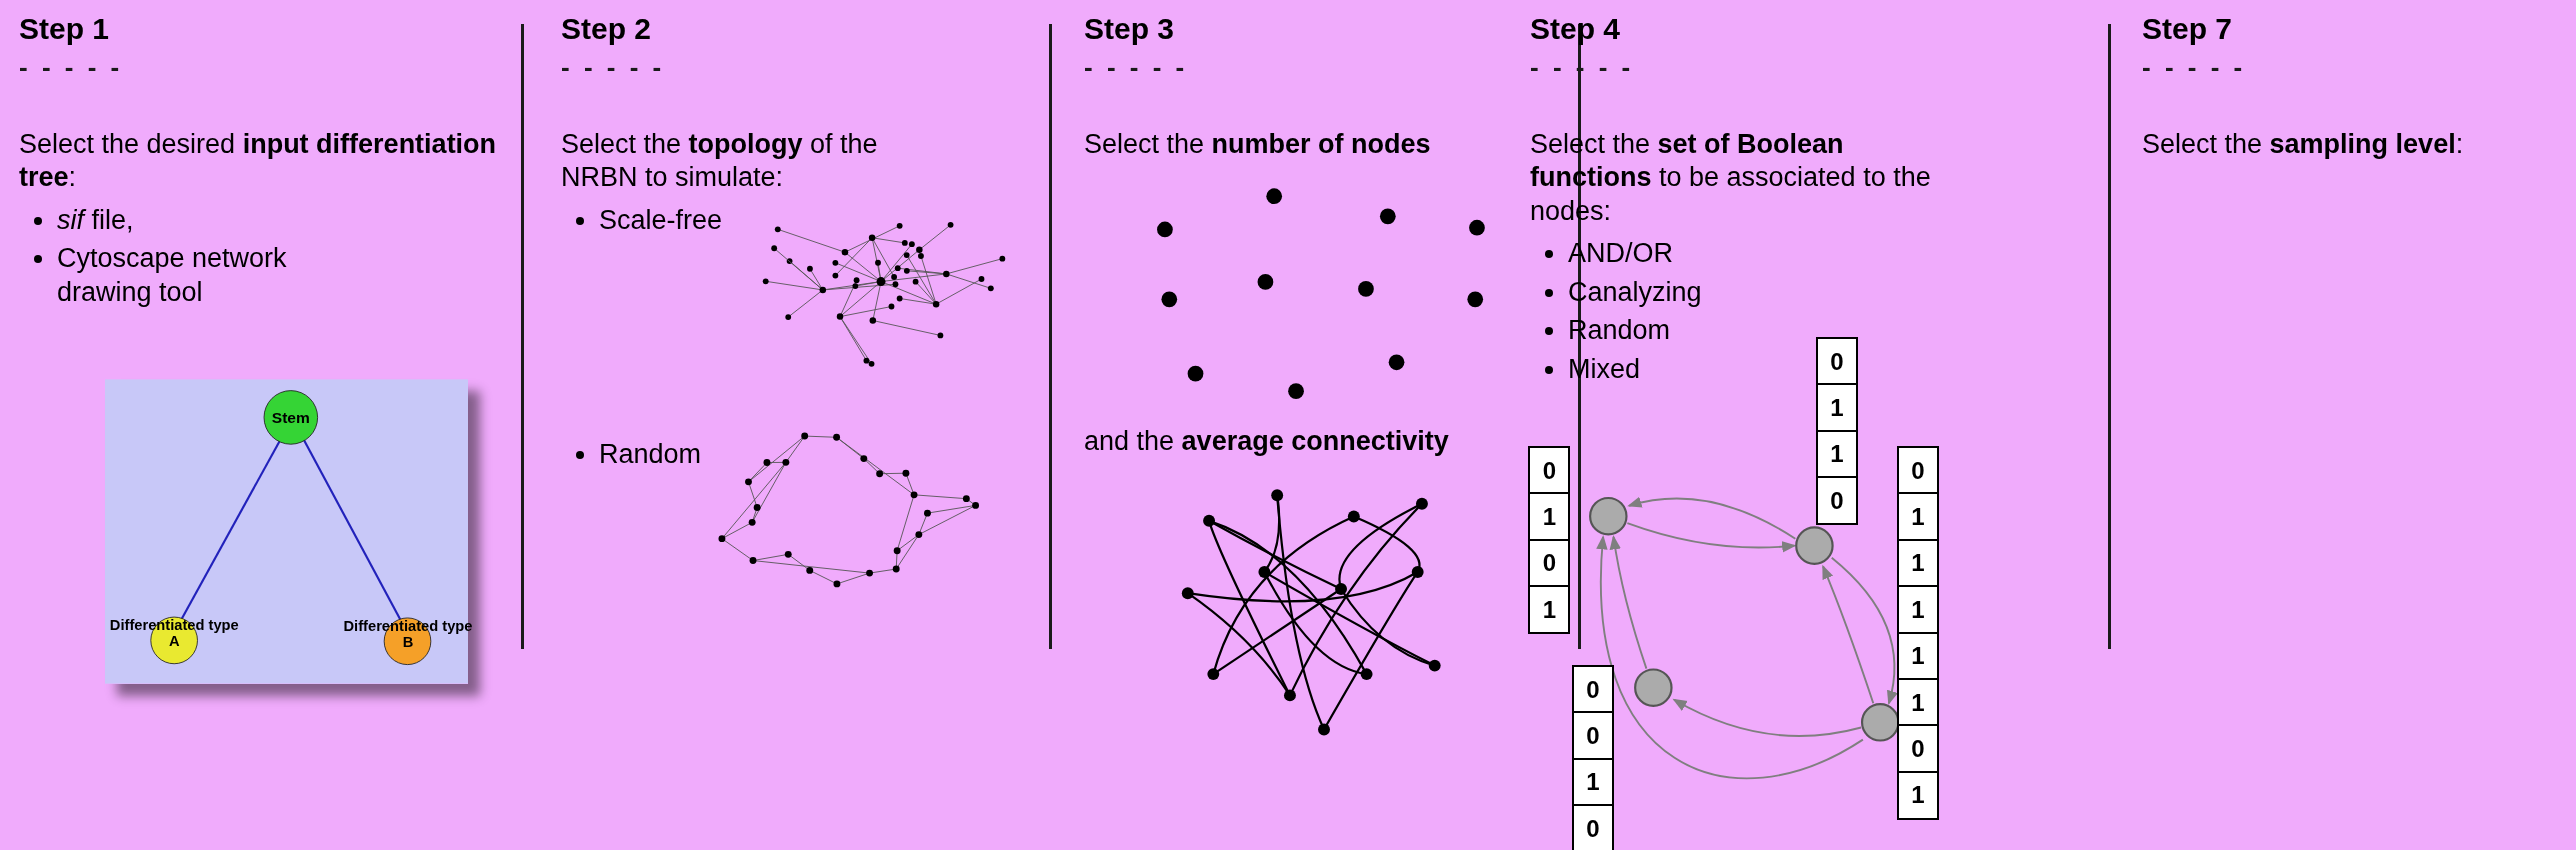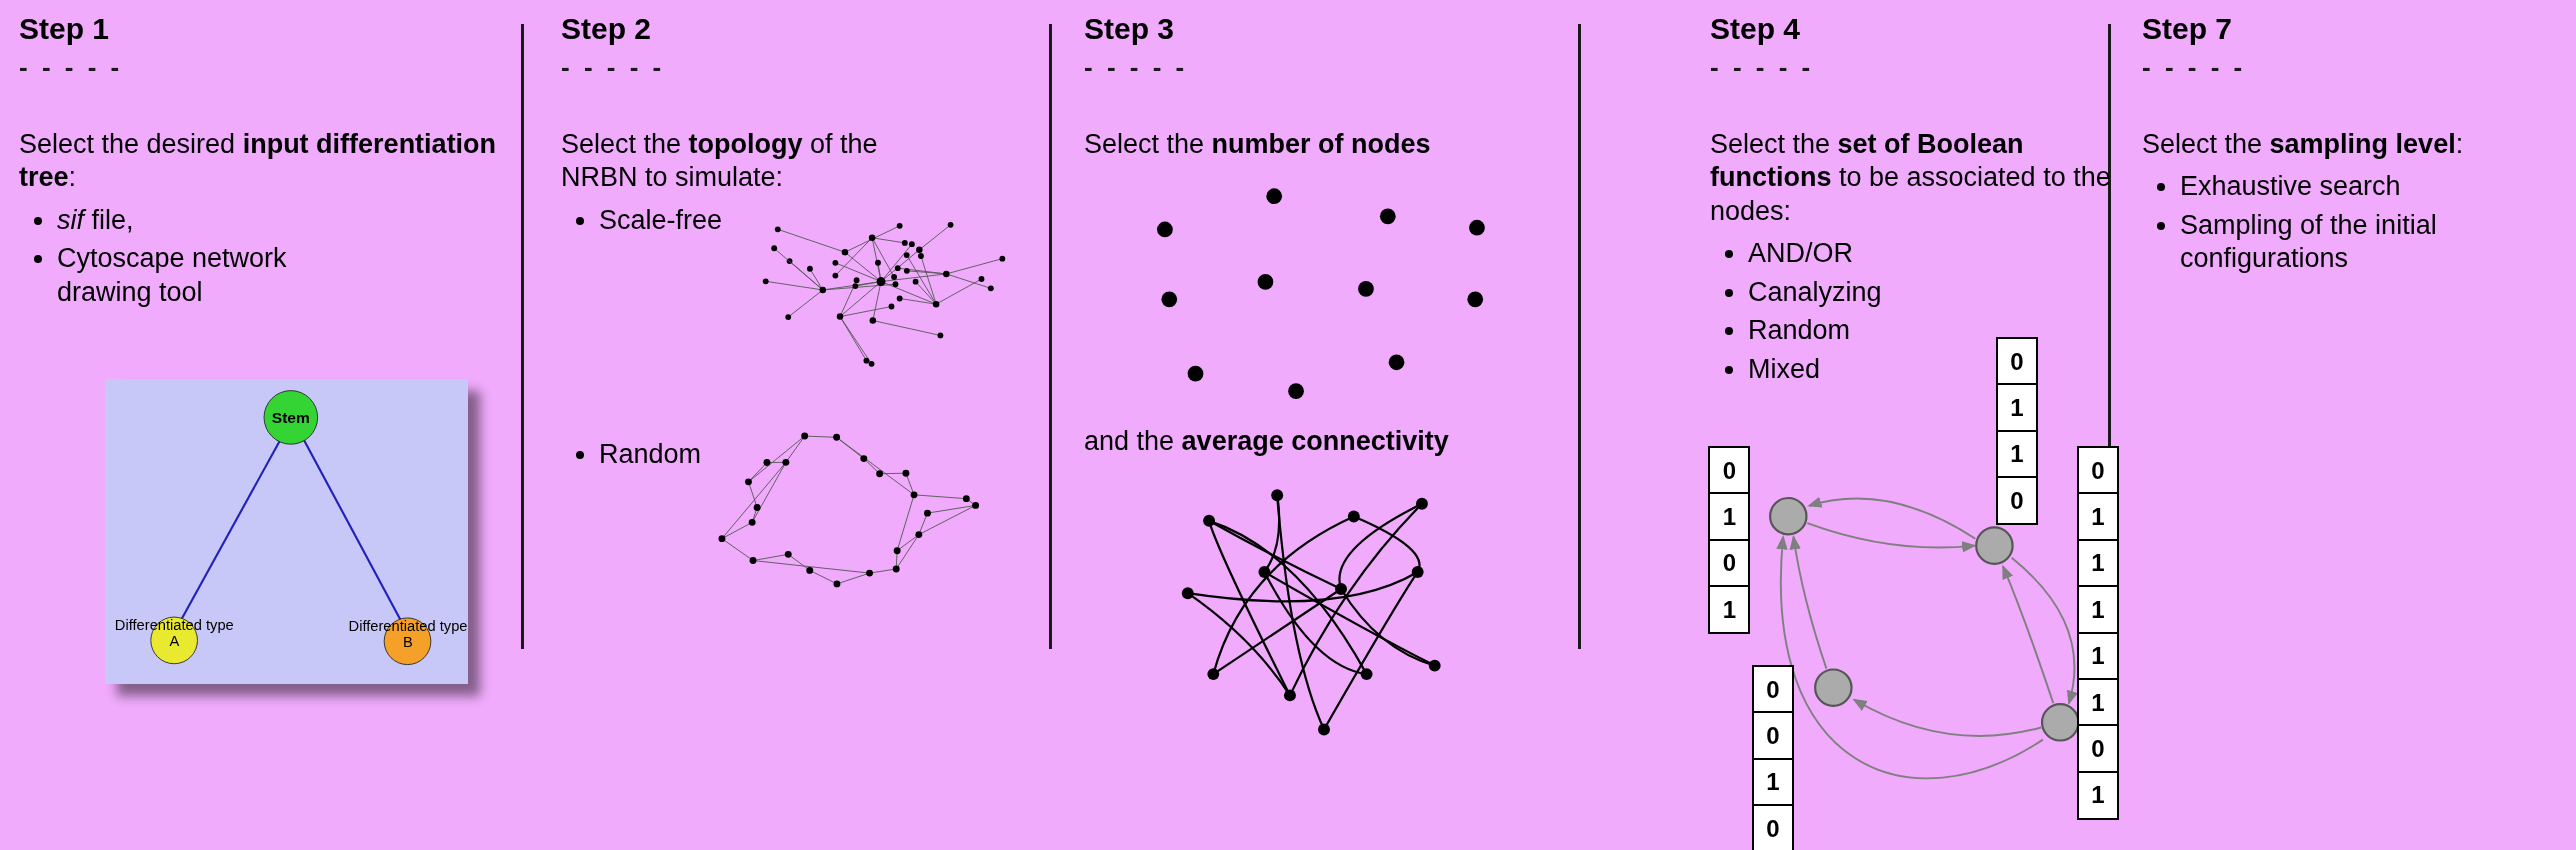--- a/index.html
+++ b/index.html
@@ -11,21 +11,21 @@
   .col{position:absolute;top:0;height:100%;}
   .step-title{padding-top:12px;font-size:30px;font-weight:bold;line-height:1.1;}
   .dashes{margin-top:7px;font-size:26px;font-weight:bold;letter-spacing:3.5px;color:#1a1a1a;}
   .intro{margin:45px 0 0 0;font-size:27px;line-height:1.24;}
   .intro b{font-weight:bold;}
   ul.bullets{margin:8.7px 0 0 0;padding:0 0 0 38px;font-size:27px;line-height:1.24;}
   ul.bullets li{margin:5.2px 0;}
   
   .tree-figure{position:absolute;left:57px;top:379px;width:363px;height:305px;
     box-shadow:12px 12px 10.4px rgba(0,0,0,0.45);margin-left:29px;}
-  .tree-label{position:absolute;width:130px;text-align:center;font-size:14.7px;font-weight:normal;line-height:1.08;}
+  .tree-label{position:absolute;width:130px;text-align:center;font-size:14.7px;font-weight:bold;line-height:1.08;}
   
   .btable{position:absolute;}
   .bcell{width:38px;height:45px;border:2.6px solid #000;margin-top:-2.6px;background:#fff;
     display:flex;align-items:center;justify-content:center;font-size:24px;font-weight:bold;}
   .btable .bcell:first-child{margin-top:0;}
   .graph-svg{position:absolute;}
   .arrow{fill:none;stroke-width:2.2px;}
   .net-svg{position:absolute;}
   .para2{position:absolute;top:391px;left:0;max-width:385px;font-size:27px;line-height:1.24;margin:0;}
   .line2{position:absolute;top:426px;left:0;font-size:27px;margin:0;}
@@ -256,21 +256,21 @@
         <circle cx="225" cy="135" r="7" fill="#000"></circle>
         <circle cx="315" cy="115" r="7" fill="#000"></circle>
         <circle cx="75" cy="235" r="7" fill="#000"></circle>
         <circle cx="165" cy="260" r="7" fill="#000"></circle>
         <circle cx="255" cy="235" r="7" fill="#000"></circle>
         <circle cx="335" cy="225" r="7" fill="#000"></circle>
         <circle cx="205" cy="300" r="7" fill="#000"></circle>
       </svg>
   </div>
 
-  <div class="col" style="left:1710px;width:519px">
+  <div class="col" style="left:1530px;width:519px">
     <div class="step-title">Step 4</div>
     <div class="dashes">- - - - -</div>
     <p class="intro" style="max-width:407px"><span>Select the </span><b>set of Boolean functions</b><span> to be associated to the nodes:</span></p>
     <ul class="bullets">
       <li>AND/OR</li>
       <li>Canalyzing</li>
       <li>Random</li>
       <li>Mixed</li>
     </ul>
 
@@ -320,20 +320,16 @@
       <div class="bcell">1</div>
       <div class="bcell">0</div>
       <div class="bcell">1</div>
     </div>
   </div>
 
   <div class="col" style="left:2142px;width:428px">
     <div class="step-title">Step 7</div>
     <div class="dashes">- - - - -</div>
     <p class="intro"><span>Select the </span><b>sampling level</b><span>:</span></p>
-    <ul class="bullets">
-      <li>Exhaustive search</li>
-      <li style="max-width:346px">Sampling of the initial configurations</li>
-    </ul>
   </div>
 
 </div>
 
 
 </body></html>

